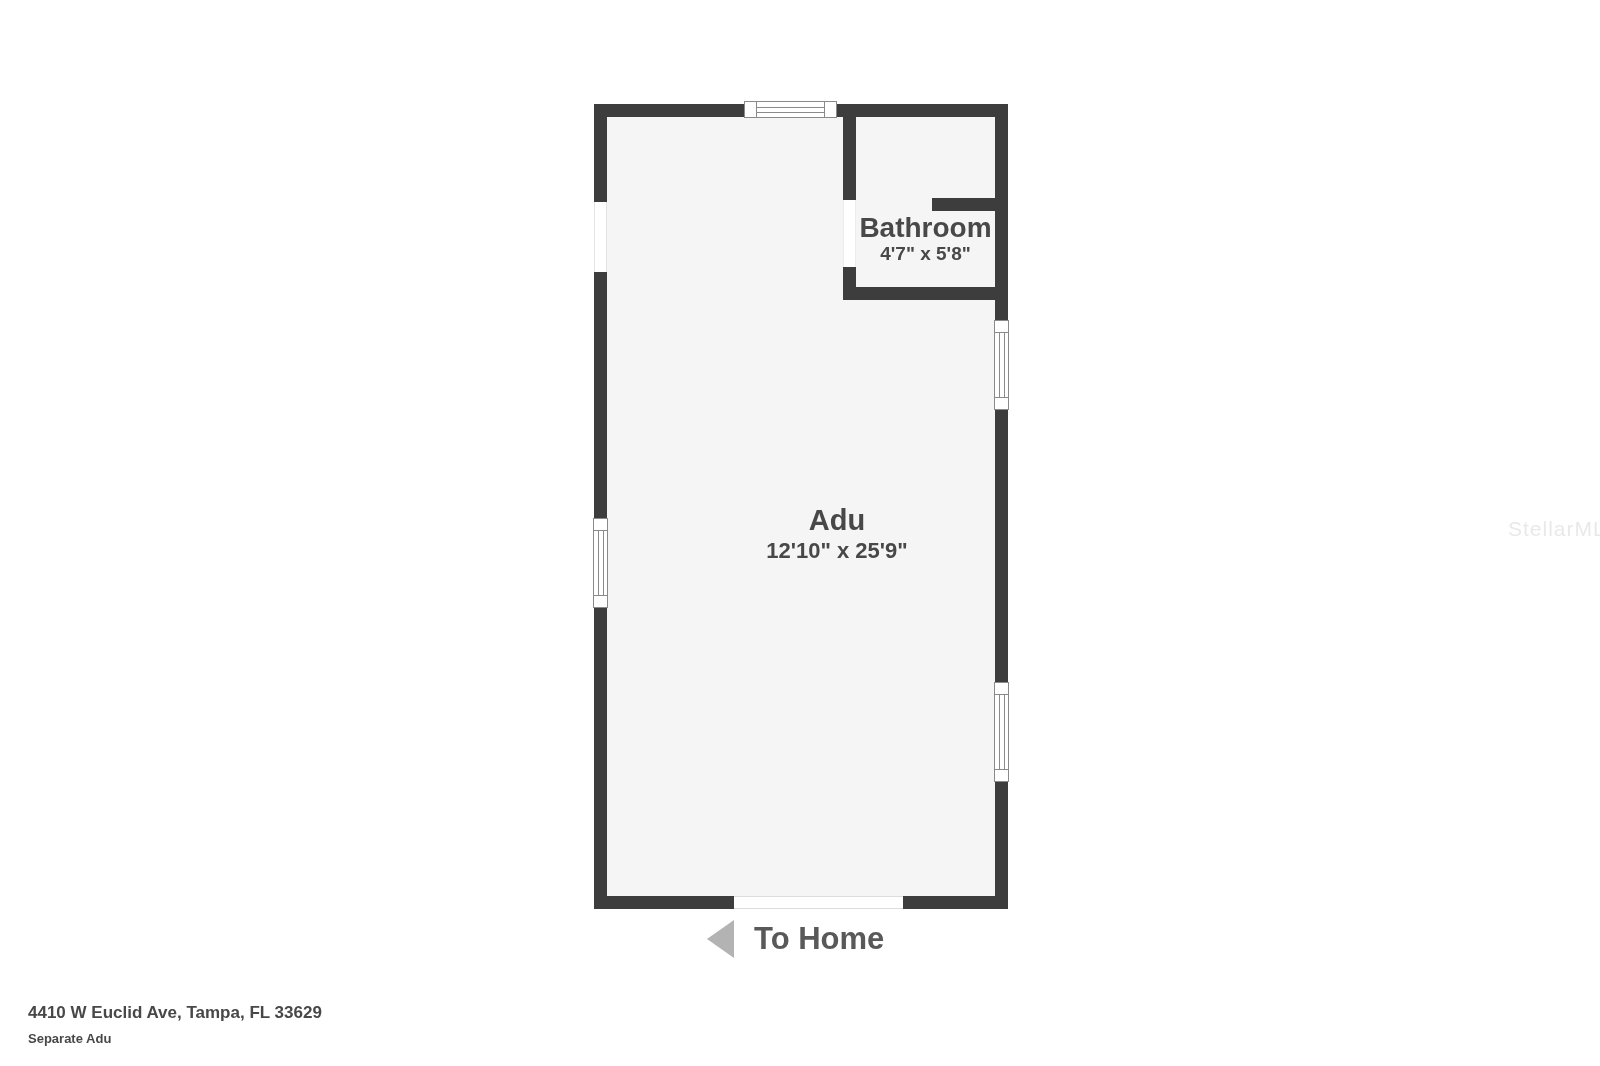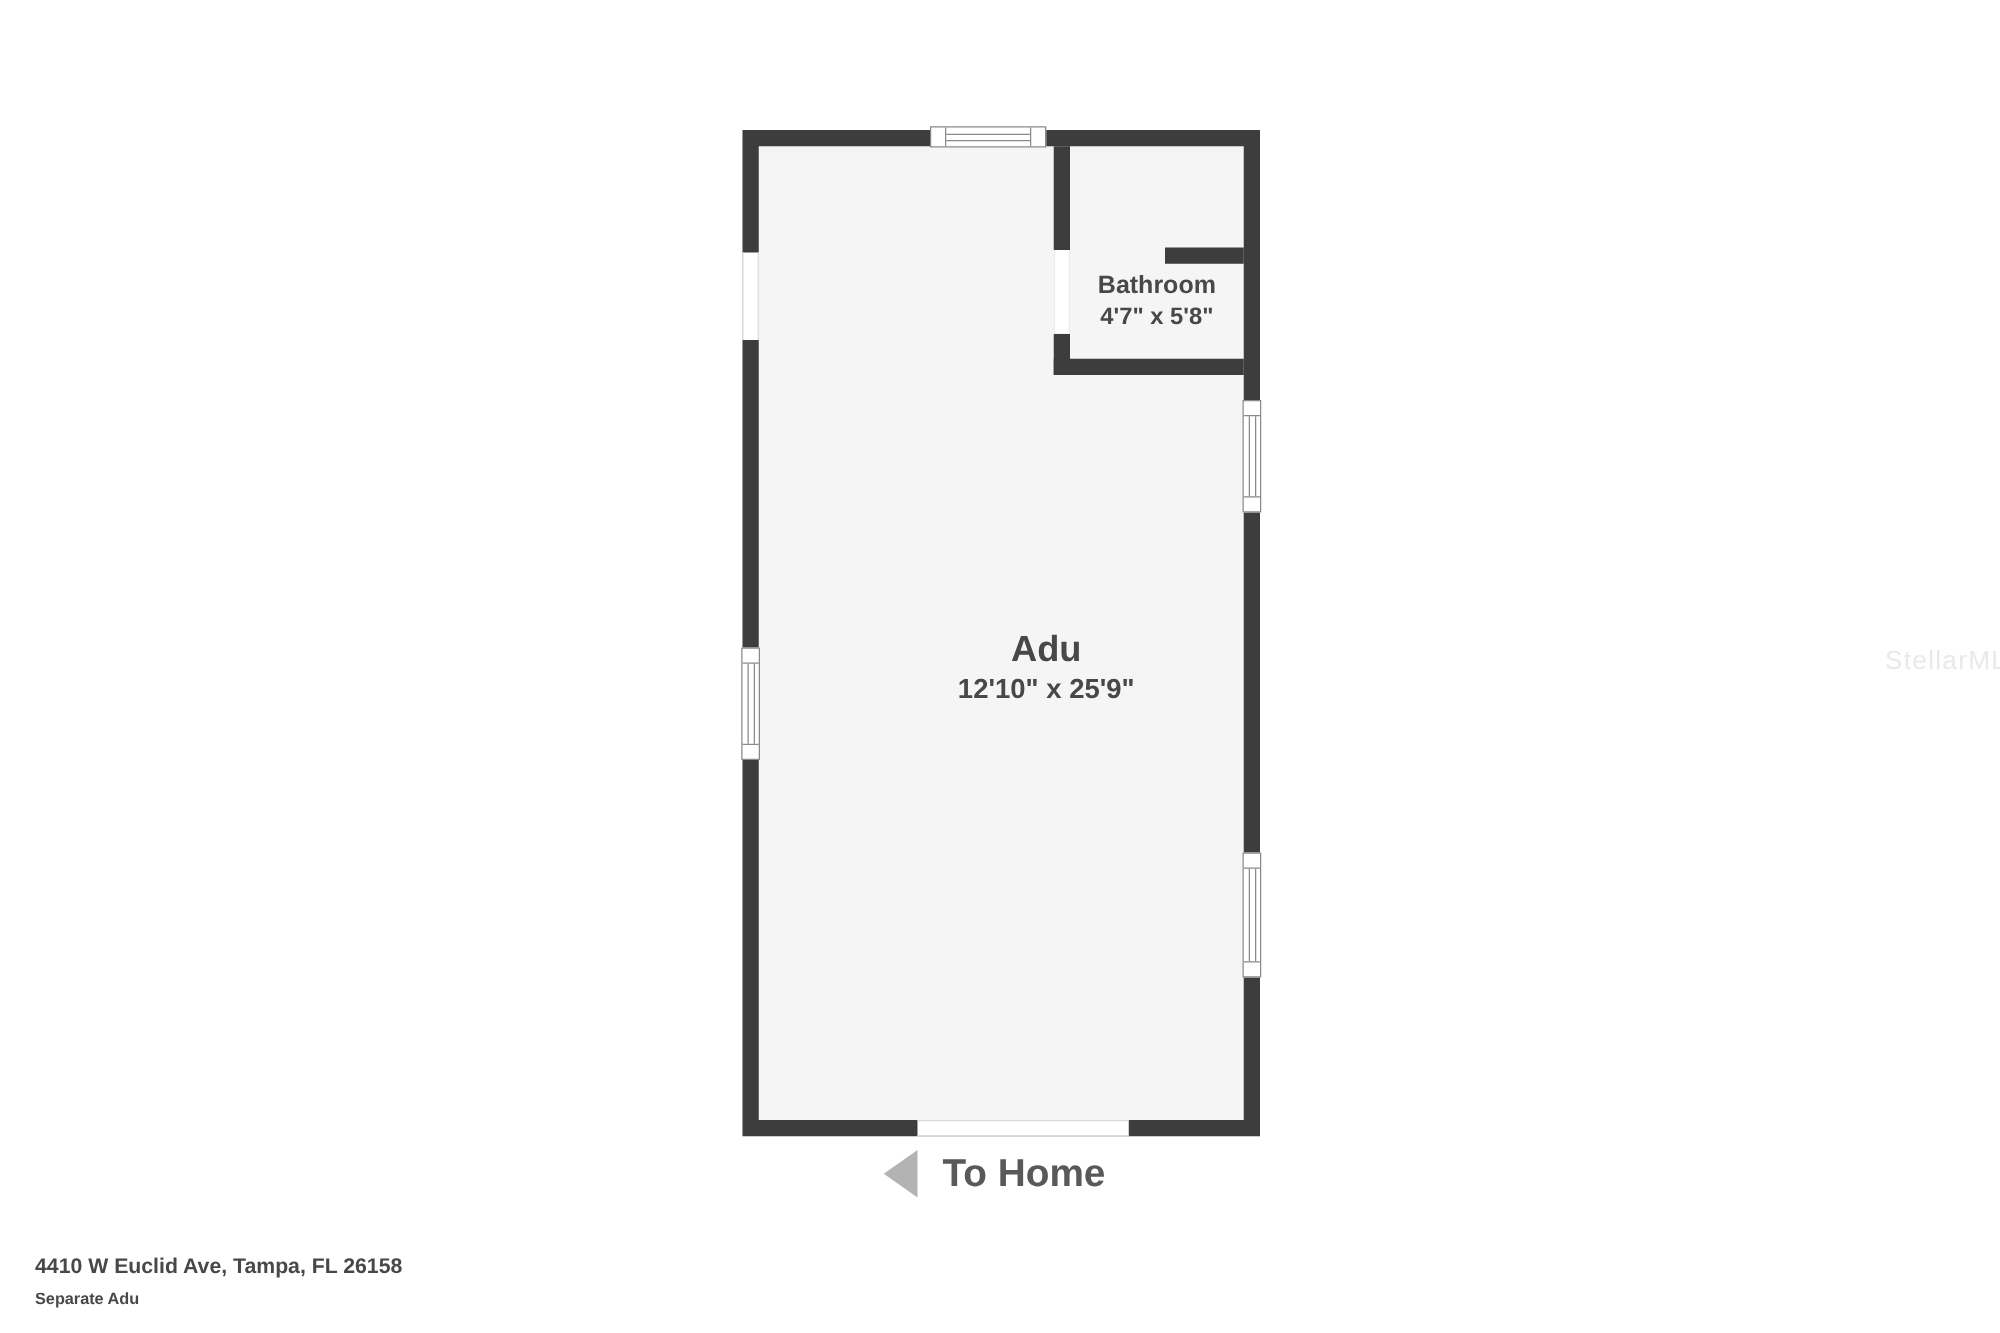--- a/index.html
+++ b/index.html
@@ -49,21 +49,21 @@
   .win-left{left:-14px;top:401px;height:90px;}
   .win-right1{left:387px;top:203px;height:90px;}
   .win-right2{left:387px;top:565px;height:100px;}
 
   
   .room-label{position:absolute;text-align:center;color:var(--room_label);}
   .adu-label{left:0;top:387px;width:460px;}
   .adu-label .room-name{font-size:29px;font-weight:700;line-height:32px;}
   .adu-label .room-dims{font-size:22px;font-weight:700;line-height:26px;margin-top:2px;}
   .bath-label{left:249px;top:97px;width:139px;}
-  .bath-label .room-name{font-size:20px;font-weight:700;line-height:28px;}
+  .bath-label .room-name{font-size:28px;font-weight:700;line-height:28px;}
   .bath-label .room-dims{font-size:19px;font-weight:700;line-height:23px;}
 
   
   .to-home{position:absolute;left:707px;top:920px;display:flex;align-items:flex-end;height:38px;}
   .tri{width:0;height:0;border-top:19px solid transparent;border-bottom:19px solid transparent;
     border-right:27px solid var(--arrow);}
   .to-home-text{margin-left:20px;font-size:31px;font-weight:700;color:var(--exit_text);line-height:38px;}
 
   
   .watermark{position:absolute;left:1508px;top:517px;font-size:21px;font-weight:500;
@@ -123,16 +123,16 @@
 
   </div>
 
   <div class="to-home">
     <div class="tri"></div>
     <span class="to-home-text">To Home</span>
   </div>
 
   <div class="watermark">StellarMLS</div>
 
-  <div class="addr">4410 W Euclid Ave, Tampa, FL 26158</div>
+  <div class="addr">4410 W Euclid Ave, Tampa, FL 33629</div>
   <div class="plan-name">Separate Adu</div>
 
 </div>
 
 </body></html>

